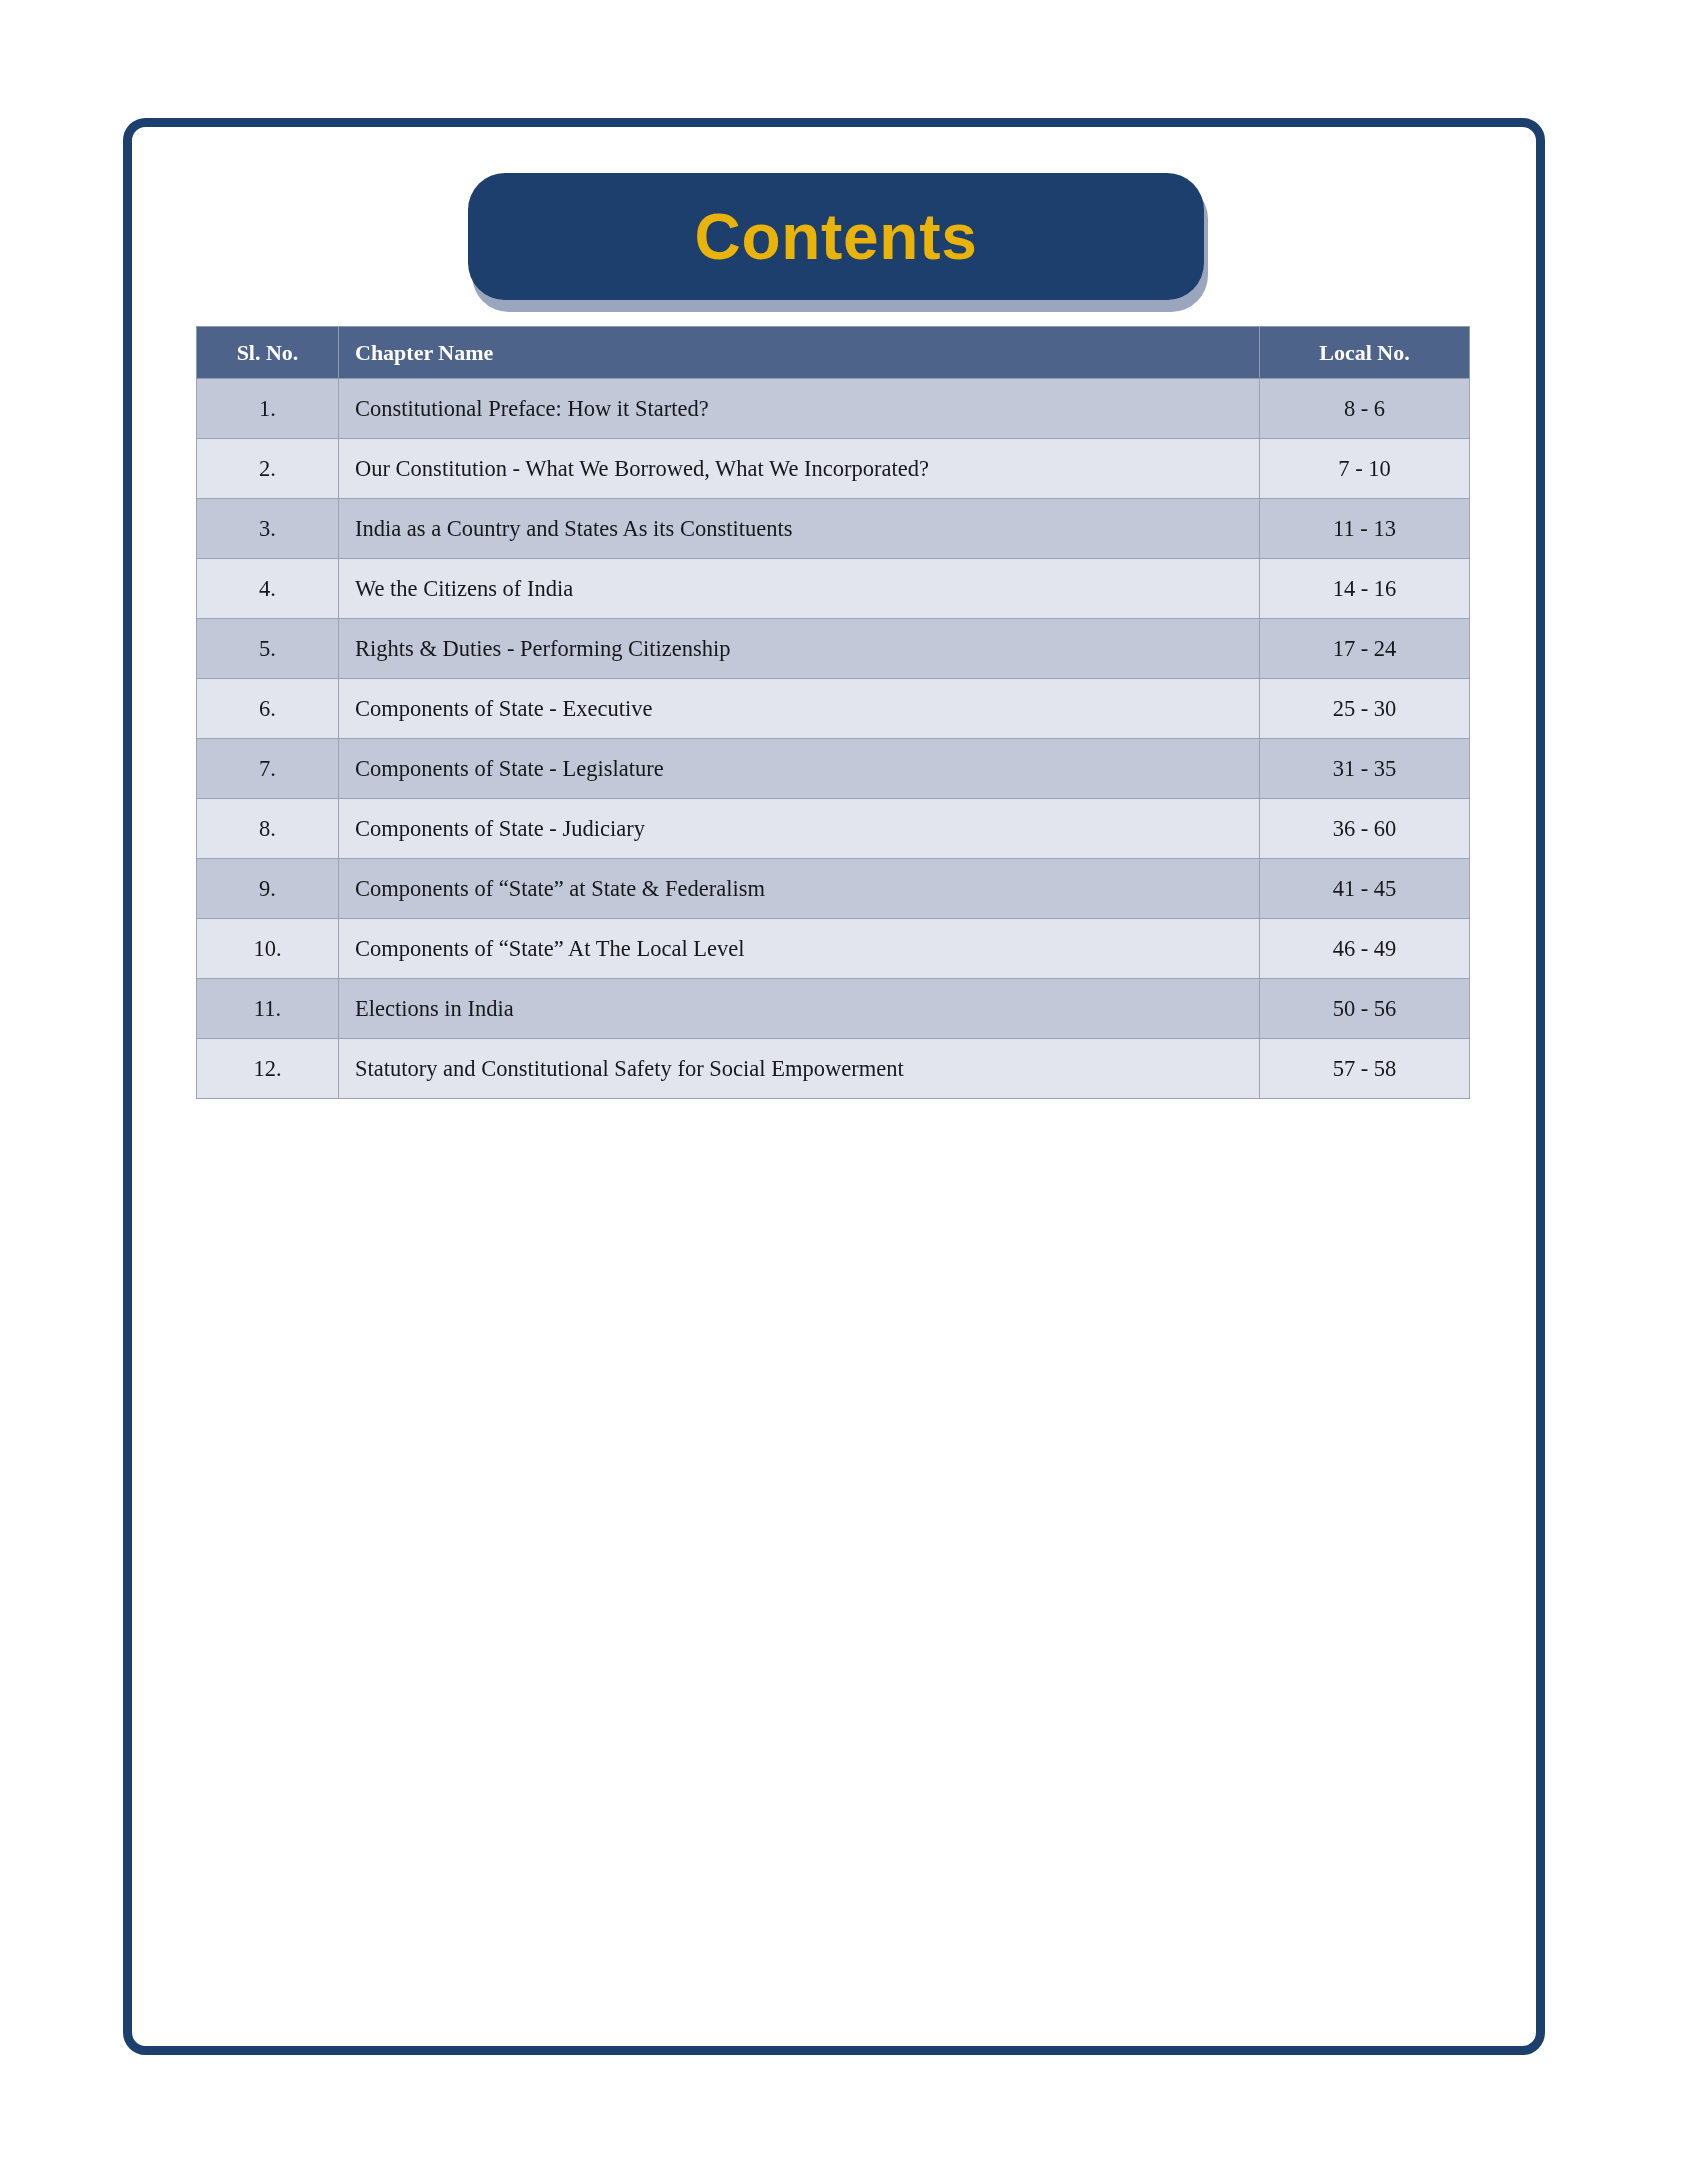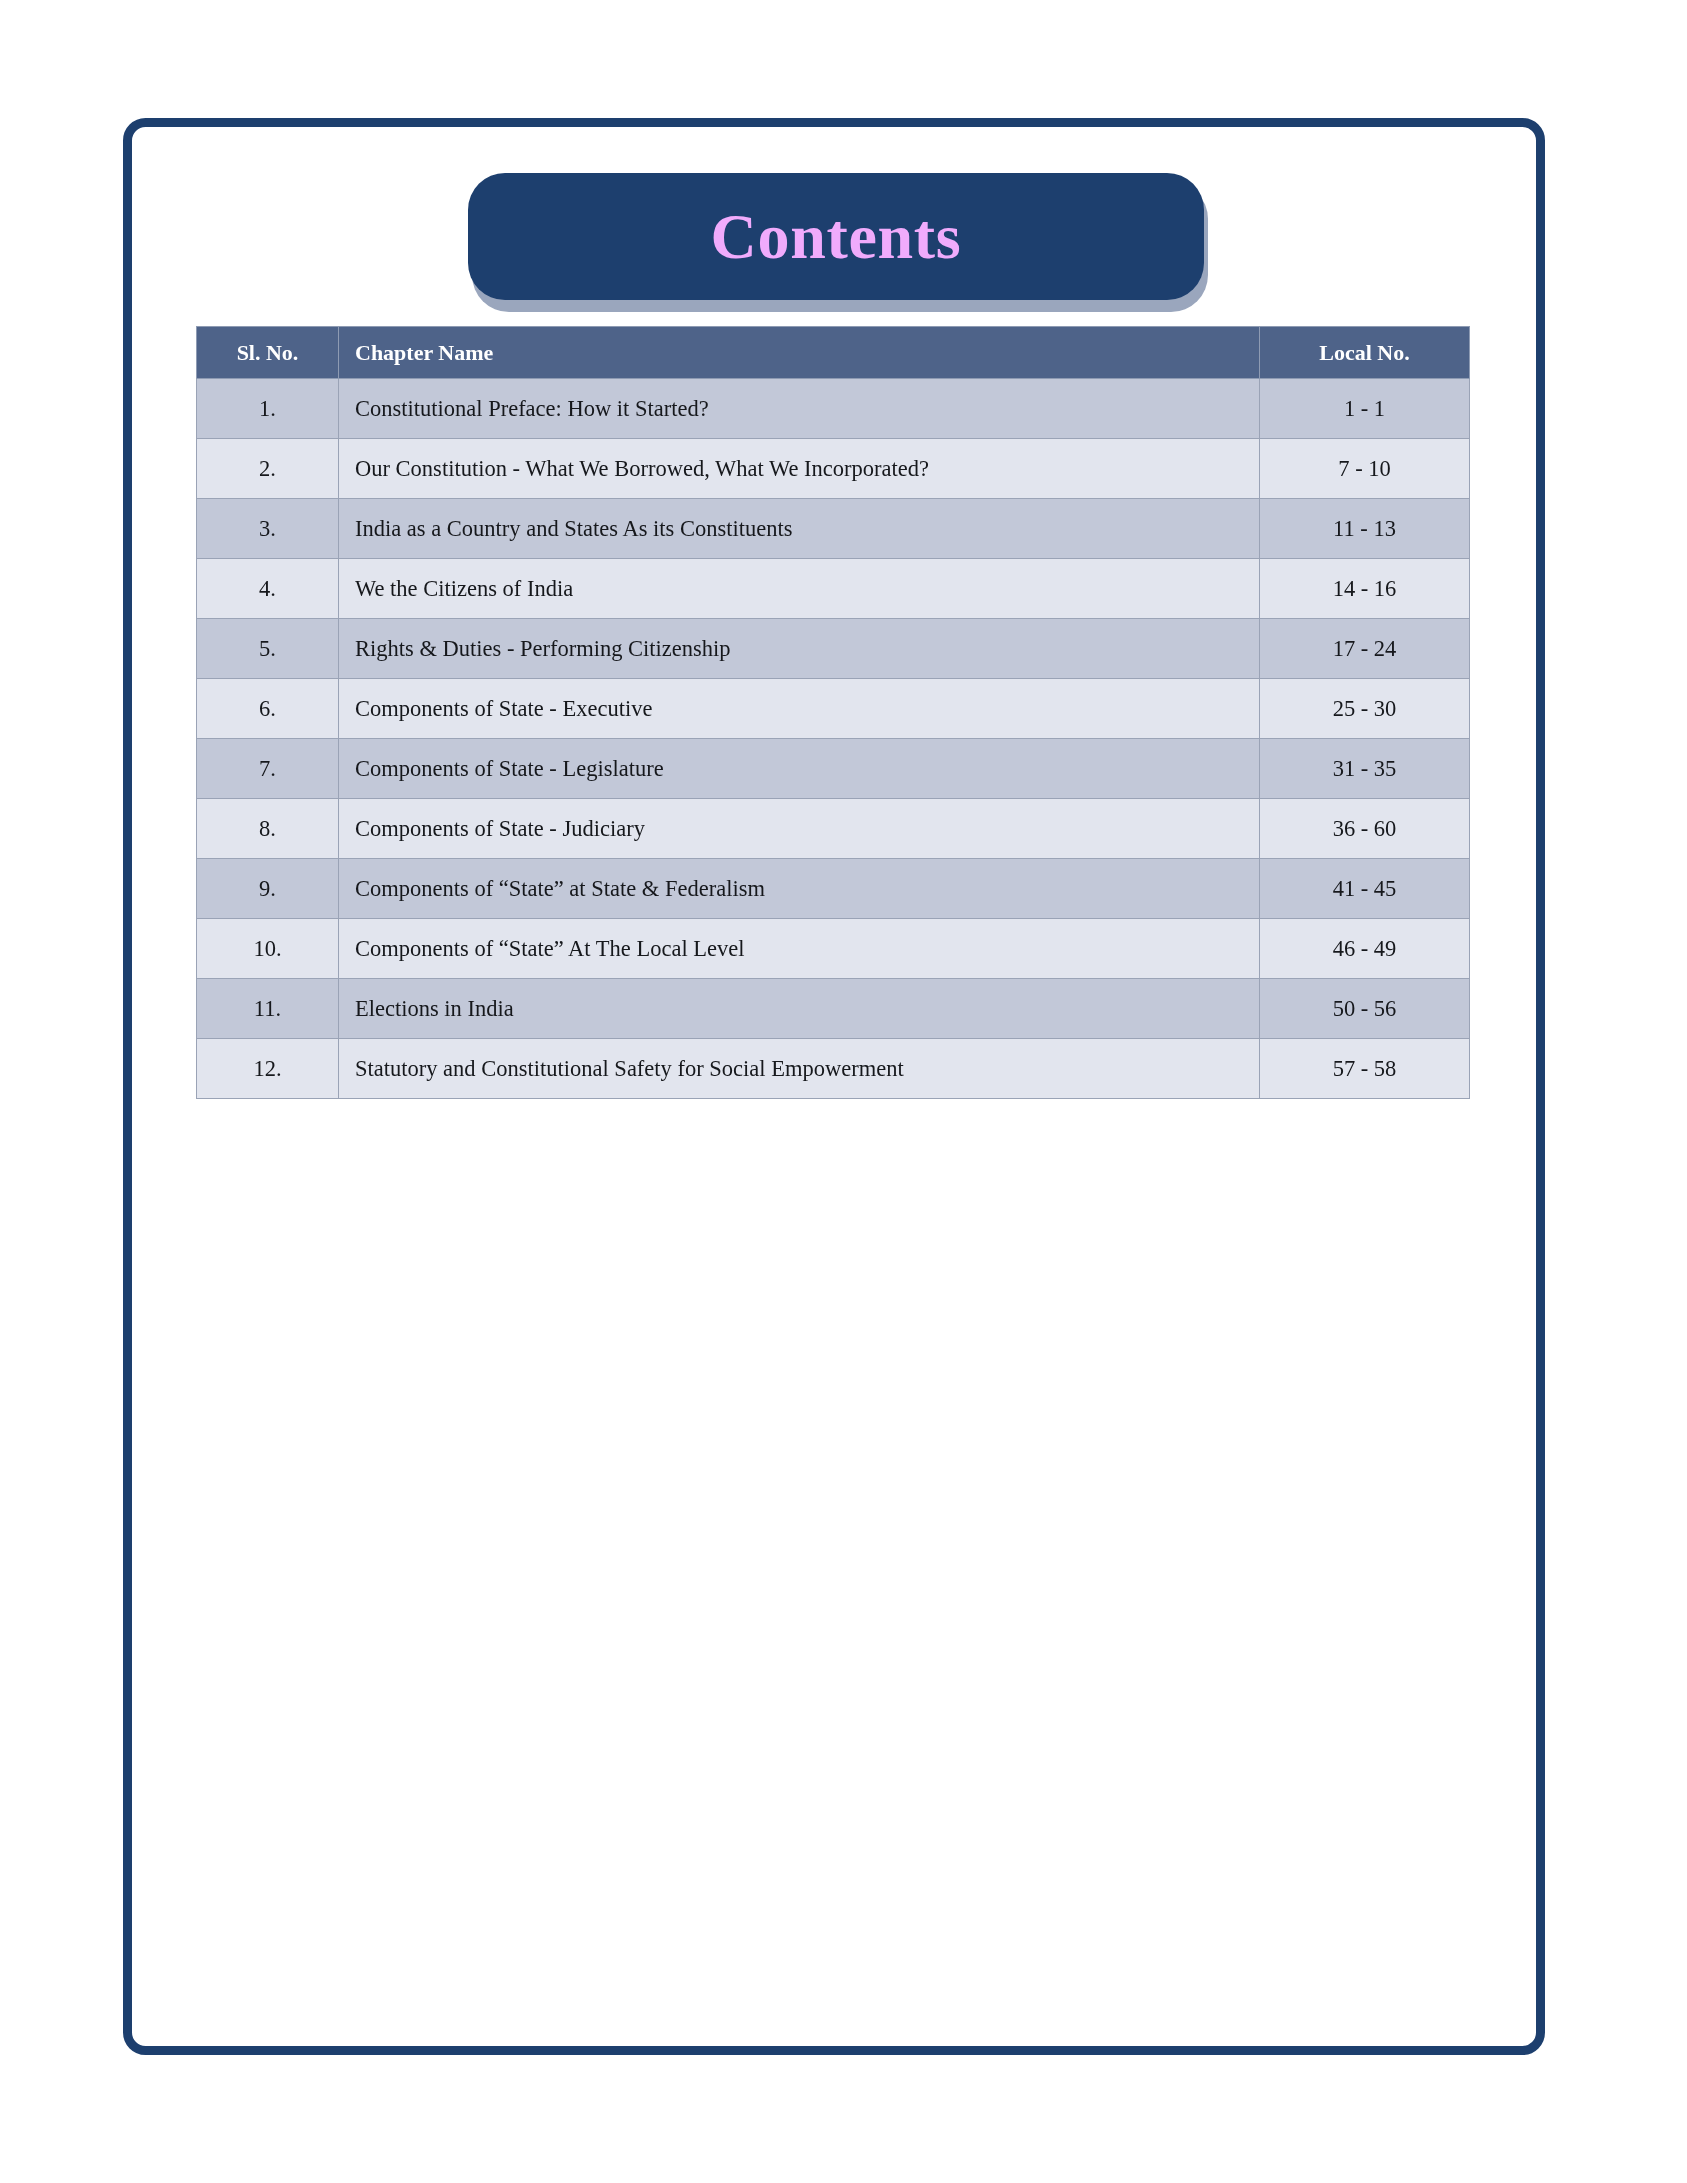--- a/index.html
+++ b/index.html
@@ -68,24 +68,24 @@
     top: 0;
     width: 736px;
     height: 127px;
     background: #1d3f6e;
     border-radius: 37px;
     display: flex;
     align-items: center;
     justify-content: center;
   }
   .title-text {
-    color: #f0abfc;
+    color: #eab308;
     font-size: 64px;
     font-weight: bold;
-    font-family: Liberation Serif, serif;
+    font-family: Liberation Sans, sans-serif;
     letter-spacing: 0.7px;
     line-height: 1;
   }
 
   
   .toc-table {
     position: absolute;
     left: 196px;
     top: 326px;
     width: 1274px;
@@ -153,21 +153,21 @@
       <tr>
         <th class="th-sl">Sl. No.</th>
         <th class="th-name">Chapter Name</th>
         <th class="th-page">Local No.</th>
       </tr>
     </thead>
     <tbody>
       <tr class="row-odd">
         <td class="td-sl">1.</td>
         <td class="td-name">Constitutional Preface: How it Started?</td>
-        <td class="td-page">1 - 1</td>
+        <td class="td-page">8 - 6</td>
       </tr>
       <tr class="row-even">
         <td class="td-sl">2.</td>
         <td class="td-name">Our Constitution - What We Borrowed, What We Incorporated?</td>
         <td class="td-page">7 - 10</td>
       </tr>
       <tr class="row-odd">
         <td class="td-sl">3.</td>
         <td class="td-name">India as a Country and States As its Constituents</td>
         <td class="td-page">11 - 13</td>

